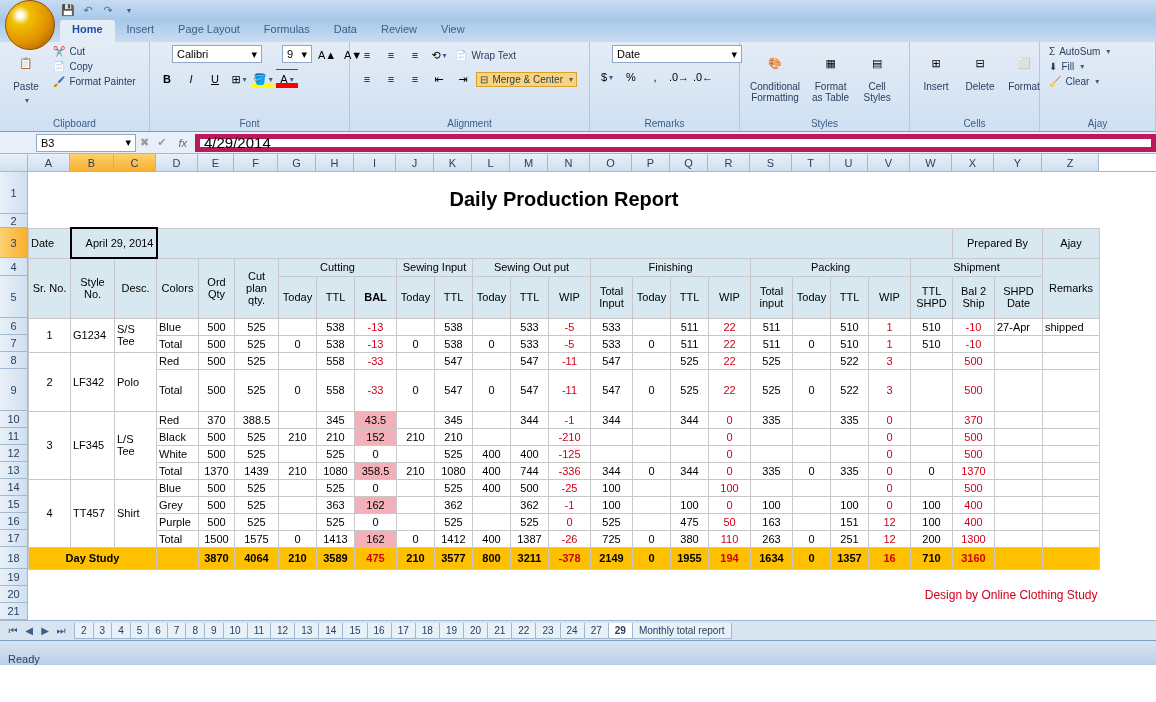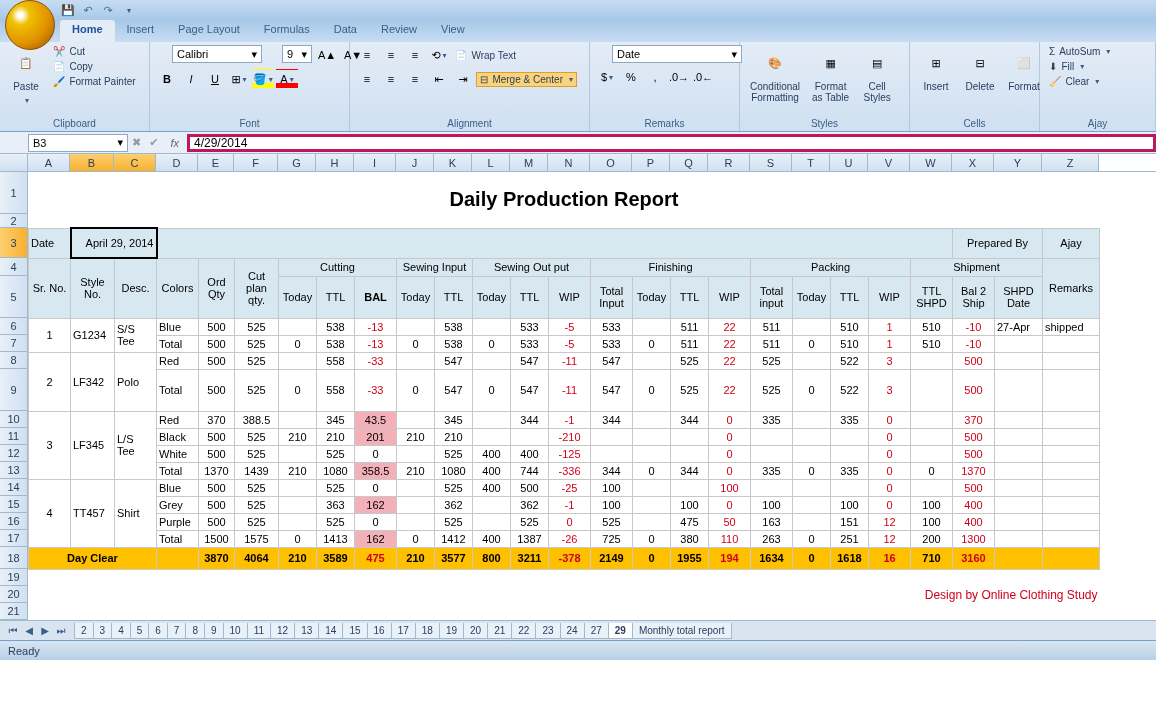--- a/index.html
+++ b/index.html
@@ -26,23 +26,23 @@
 .big-btn span { font-size: 10px; color: #2a4060; text-align: center; line-height: 1.1; }
 .small-row { display: flex; flex-direction: column; gap: 2px; }
 .small-btn { display: flex; align-items: center; gap: 4px; padding: 1px 3px; font-size: 10px; color: #2a4060; }
 .small-btn.active { background: #fbd37b; border: 1px solid #d8a030; }
 .combo { height: 18px; border: 1px solid #8fa8c8; background: #fff; font-size: 11px; padding: 0 4px; display: flex; align-items: center; justify-content: space-between; margin-left: 16px; }
 .btnrow { display: flex; gap: 2px; }
 .tb-btn { width: 22px; height: 20px; display: flex; align-items: center; justify-content: center; border: 1px solid transparent; }
 
 
 .formula-bar { height: 22px; border-bottom: 1px solid #a0b8d0; display: flex; align-items: center; background: #e8eff8; }
-.name-box { width: 100px; height: 18px; border: 1px solid #8fa8c8; background: #fff; margin-left: 28px; display: flex; align-items: center; padding: 0 4px; font-size: 11px; justify-content: space-between; }
+.name-box { width: 100px; height: 18px; border: 1px solid #8fa8c8; background: #fff; margin-left: 36px; display: flex; align-items: center; padding: 0 4px; font-size: 11px; justify-content: space-between; }
 .fx-label { font-style: italic; margin: 0 8px; color: #666; }
-.fx-input { flex: 1; height: 18px; border: 3px solid #be185d; background: #fff; padding: 0 4px; font-size: 12px; display: flex; align-items: center; }
+.fx-input { flex: 1; height: 18px; border: 5px solid #be185d; background: #fff; padding: 0 4px; font-size: 15px; display: flex; align-items: center; }
 
 
 .grid-area { position: relative; background: #fff; }
 .col-headers { display: flex; height: 18px; border-bottom: 1px solid #a0b8d0; }
 .corner { width: 28px; height: 18px; background: linear-gradient(#e8f0f8, #d0e0f0); border-right: 1px solid #a0b8d0; border-bottom: 1px solid #a0b8d0; }
 .ch { background: linear-gradient(#e8f0f8, #d0e0f0); border-right: 1px solid #a0b8d0; text-align: center; font-size: 11px; color: #2a4060; line-height: 18px; }
 .ch.sel { background: linear-gradient(#fdd070, #f8b030); }
 .row-area { display: flex; }
 .row-headers { display: flex; flex-direction: column; }
 .rh { width: 28px; background: linear-gradient(90deg, #e8f0f8, #d0e0f0); border-right: 1px solid #a0b8d0; border-bottom: 1px solid #a0b8d0; text-align: center; font-size: 11px; color: #2a4060; display: flex; align-items: center; justify-content: center; }
@@ -64,21 +64,21 @@
 .sheet .design { color: #d00018; text-align: right; border: none; font-size: 12px; }
 
 
 .sheet-tabs-bar { height: 20px; background: #d8e4f0; border-top: 1px solid #a0b8d0; display: flex; align-items: center; font-size: 10px; }
 .stnav { display: flex; gap: 2px; padding: 0 6px; }
 .stnav span { width: 14px; text-align: center; color: #3a5e88; }
 .stab { padding: 2px 6px; border: 1px solid #a0b8d0; border-top: none; background: #e8f0f8; margin-right: -1px; color: #2a4060; }
 .stab.active { background: #fff; font-weight: bold; }
 
 
-.status-bar { height: 20px; background: linear-gradient(#d8e4f0, #b8d0e8); border-top: 1px solid #7ba0c8; display: flex; align-items: center; padding: 0 8px; font-size: 11px; color: #2a4060; }
+.status-bar { height: 20px; background: linear-gradient(#d8e4f0, #b8d0e8); border-top: 1px solid #7ba0c8; display: flex; align-items: flex-start; padding: 12px 8px; font-size: 11px; color: #2a4060; }
 
 .dd-caret::after { content: '▾'; font-size: 8px; margin-left: 2px; color: #3a5e88; }
 </style>
 </head>
 <body>
 
 <div class="title-bar">
   <div class="office-btn"></div>
   <div class="qat">
     <span class="qat-btn">💾</span>
@@ -511,21 +511,21 @@
               <td class="red">370</td>
               <td class=" left"></td>
               <td class=" left"></td>
             </tr>
             <tr style="height:17px">
               <td class="left">Black</td>
               <td>500</td>
               <td>525</td>
               <td>210</td>
               <td>210</td>
-              <td class="pink">201</td>
+              <td class="pink">152</td>
               <td>210</td>
               <td>210</td>
               <td></td>
               <td></td>
               <td class="red">-210</td>
               <td></td>
               <td></td>
               <td></td>
               <td class="red">0</td>
               <td></td>
@@ -684,39 +684,39 @@
               <td>263</td>
               <td>0</td>
               <td>251</td>
               <td class="red">12</td>
               <td>200</td>
               <td class="red">1300</td>
               <td class=" left"></td>
               <td class=" left"></td>
             </tr>
             <tr class="totalrow" style="height:22px">
-              <td colspan="3">Day Clear</td>
+              <td colspan="3">Day Study</td>
               <td></td>
               <td>3870</td>
               <td>4064</td>
               <td>210</td>
               <td>3589</td>
               <td class="red">475</td>
               <td>210</td>
               <td>3577</td>
               <td>800</td>
               <td>3211</td>
               <td class="red">-378</td>
               <td>2149</td>
               <td>0</td>
               <td>1955</td>
               <td class="red">194</td>
               <td>1634</td>
               <td>0</td>
-              <td>1618</td>
+              <td>1357</td>
               <td class="red">16</td>
               <td>710</td>
               <td class="red">3160</td>
               <td></td>
               <td></td>
             </tr>
             <tr style="height:17px">
               <td colspan="26" style="border:none"></td>
             </tr>
             <tr style="height:17px">

